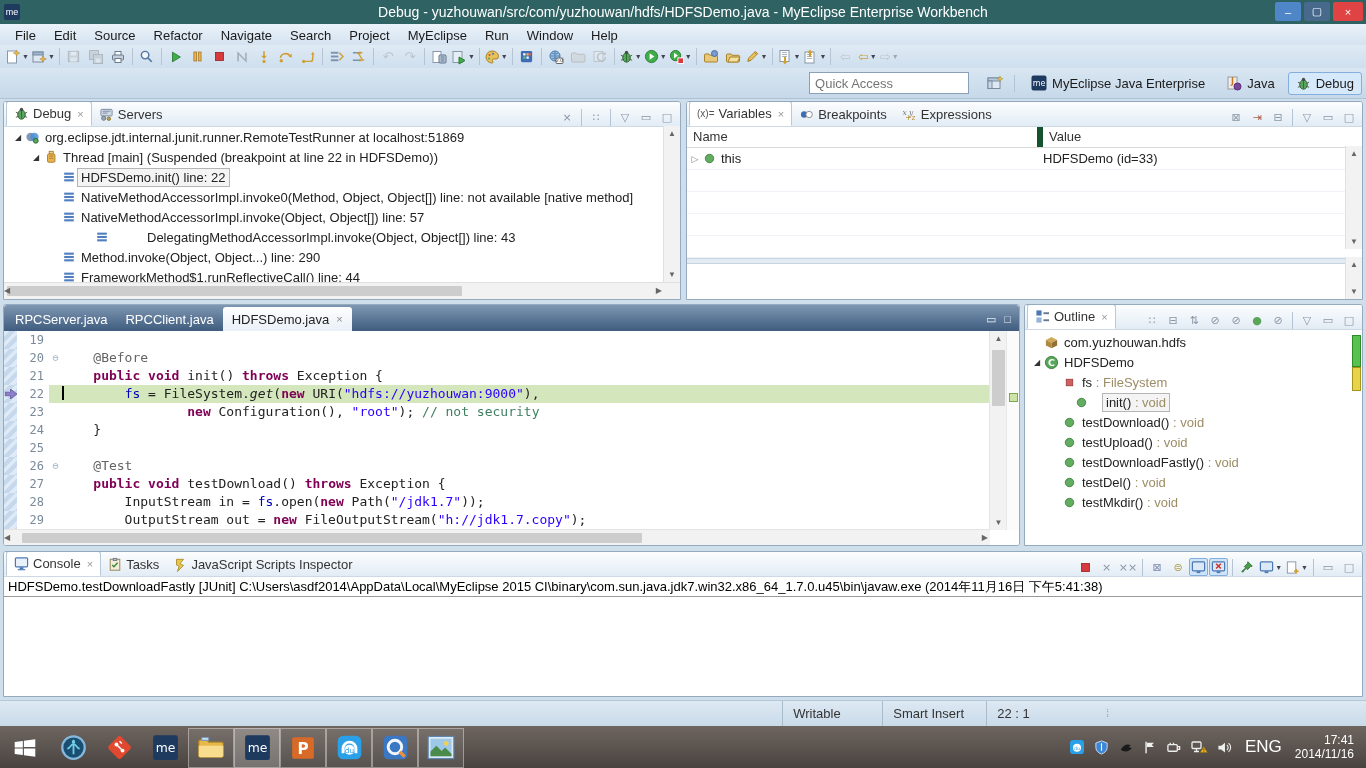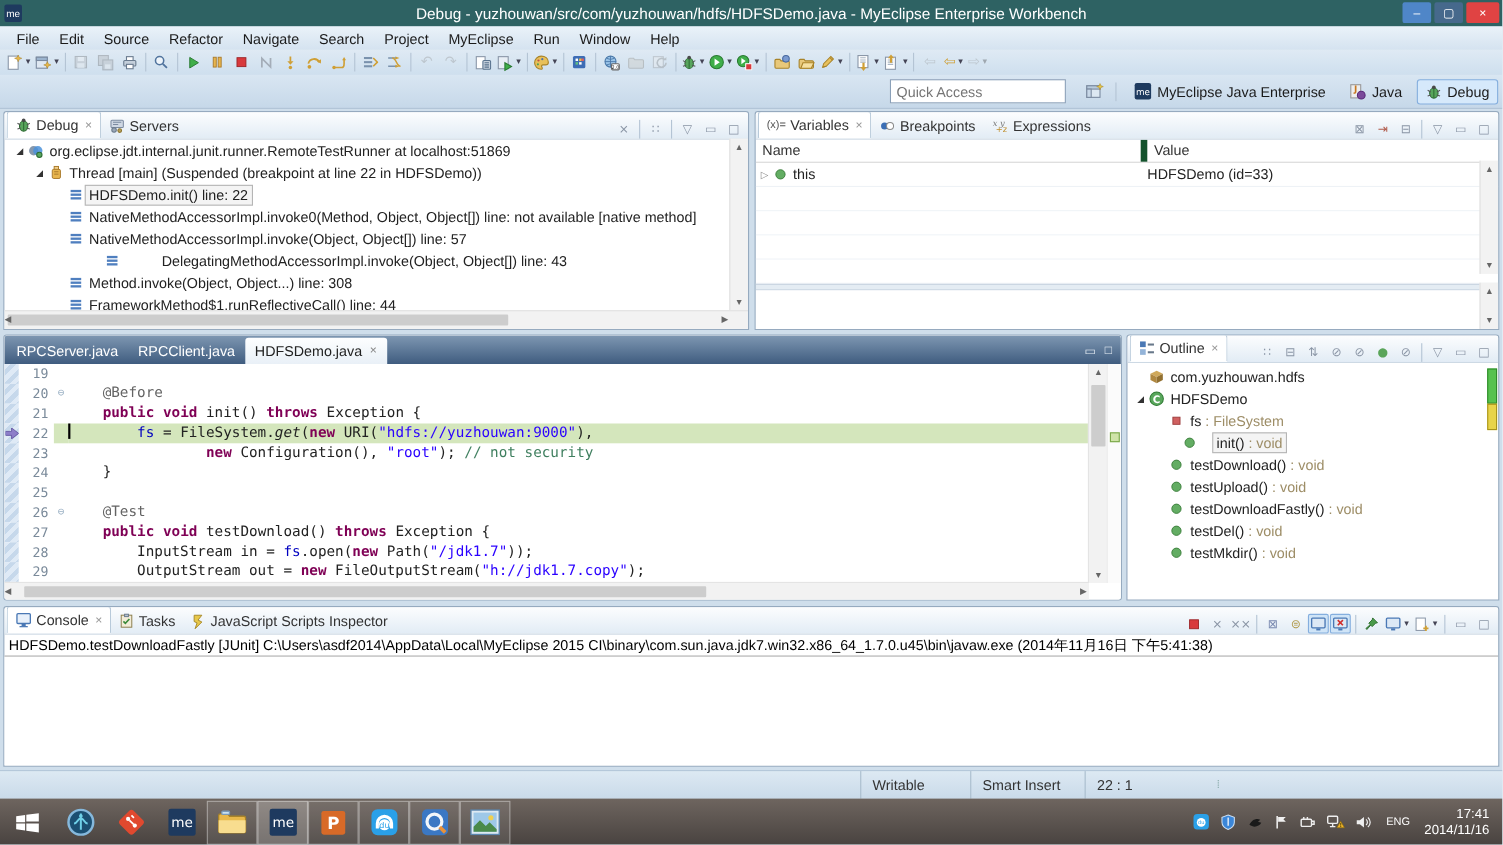--- a/index.html
+++ b/index.html
@@ -97,21 +97,21 @@
   .scell{height:100%;display:flex;align-items:center;padding:0 10px;border-left:1px solid #a9bccc;box-sizing:border-box}
   .sgrip{color:#8aa;letter-spacing:1px;font-size:10px;padding:0 6px}
   
   .taskbar{position:absolute;left:0;top:726px;width:100%;height:42px;
     background:linear-gradient(#6e655f,#494340);display:flex;align-items:center}
   .tb-item{width:46px;height:40px;margin-top:1px;display:flex;align-items:center;justify-content:center;box-sizing:border-box}
   .tb-item.open{border:1px solid rgba(255,255,255,.38);background:rgba(255,255,255,.08)}
   .tb-item.activeapp{background:rgba(255,255,255,.25)}
   .tb-start{width:50px}
   .tray{margin-left:auto;display:flex;align-items:center;gap:9px;padding-right:12px;color:#fff}
-  .tray .lang{font-size:10px;margin:0 4px}
+  .tray .lang{font-size:17px;margin:0 4px}
   .clockbox{text-align:right;font-size:12px;line-height:14px}
 </style>
 </head>
 <body>
 
 <div class="screen">
 
   <div class="titlebar">
     <span class="app-badge">me</span>
     <span class="wtitle">Debug - yuzhouwan/src/com/yuzhouwan/hdfs/HDFSDemo.java - MyEclipse Enterprise Workbench</span>
@@ -534,21 +534,21 @@
         </div>
         <div class="trow" style="padding-left: 44px;">
           <span class="exp"></span>
           <span class="ticon">
             <svg width="14" height="14" viewBox="0 0 16 16">
               <rect x="2.5" y="3" width="11" height="2.4" fill="#4f7fbf"></rect>
               <rect x="2.5" y="6.8" width="11" height="2.4" fill="#4f7fbf"></rect>
               <rect x="2.5" y="10.6" width="11" height="2.4" fill="#4f7fbf"></rect>
             </svg>
           </span>
-          <span class="lbl">Method.invoke(Object, Object...) line: 308</span>
+          <span class="lbl">Method.invoke(Object, Object...) line: 290</span>
         </div>
         <div class="trow" style="padding-left: 44px;">
           <span class="exp"></span>
           <span class="ticon">
             <svg width="14" height="14" viewBox="0 0 16 16">
               <rect x="2.5" y="3" width="11" height="2.4" fill="#4f7fbf"></rect>
               <rect x="2.5" y="6.8" width="11" height="2.4" fill="#4f7fbf"></rect>
               <rect x="2.5" y="10.6" width="11" height="2.4" fill="#4f7fbf"></rect>
             </svg>
           </span>

